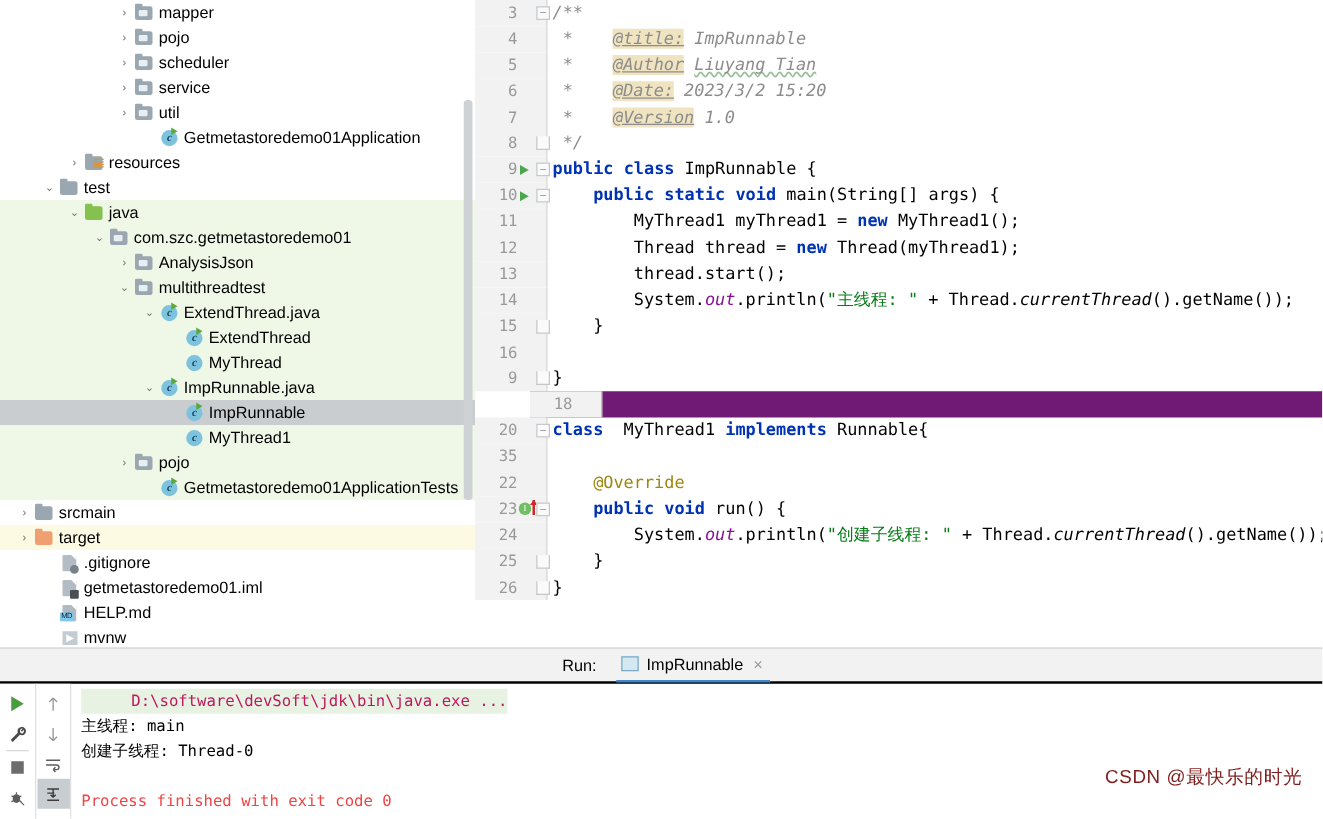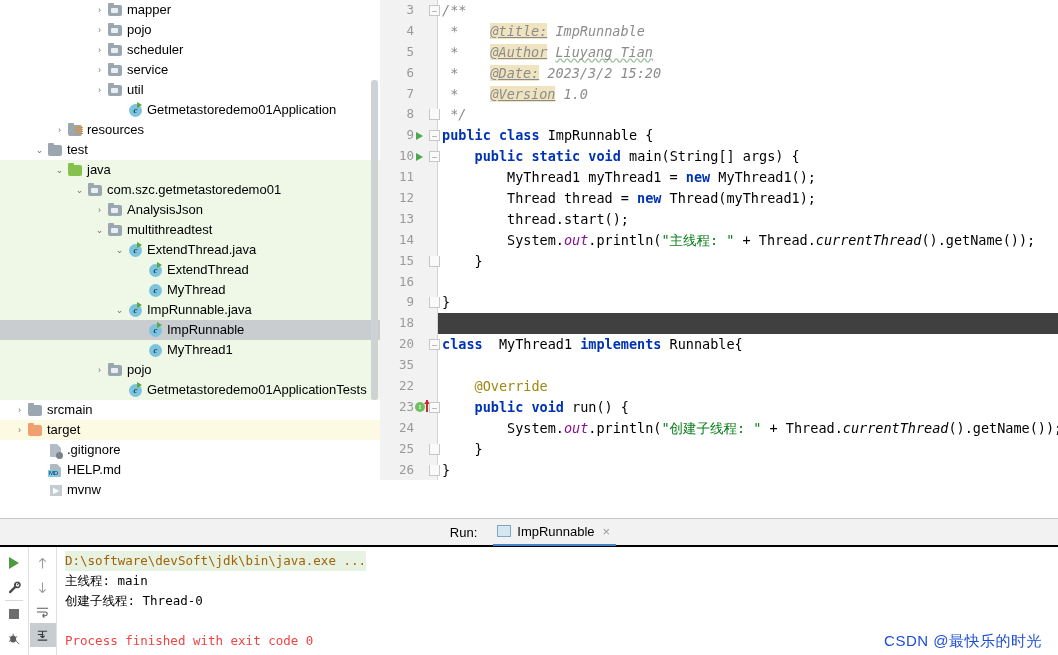--- a/index.html
+++ b/index.html
@@ -149,21 +149,21 @@
     background: #ffffff;
     overflow: hidden;
     font-family: "DejaVu Sans Mono", monospace;
     font-size: 13.5px;
   }
   .eline {
     position: relative;
     height: 20.9px; line-height: 20.9px;
     white-space: pre;
   }
-  .eline.caret { background: #404040; }
+  .eline.caret { background: #701a75; margin-left: 44px; }
   .gutter-bg {
     position: absolute; left: 0; top: 0;
     width: 57px; height: 100%;
     background: #f2f2f2;
   }
   .lnum {
     position: absolute; left: 0; top: 0;
     width: 34px; text-align: right;
     color: #999999; font-size: 12.5px;
     font-family: "DejaVu Sans Mono", monospace;
@@ -291,27 +291,27 @@
   #console {
     flex: 1; height: 108px;
     padding: 4px 0 0 8px;
     border-left: 1px solid #e0e0e0;
     font-family: "DejaVu Sans Mono", monospace;
     font-size: 12.5px;
     line-height: 20px;
     overflow: hidden;
   }
   .cline { white-space: pre; }
-  .cmd { color: #a16207; background: #e7f2e2; display: inline-block; }
+  .cmd { color: #be185d; background: #e7f2e2; display: inline-block; padding-left: 40px; }
   .out { color: #000000; }
   .fin { color: #ef4444; }
 
   #watermark {
-    position: absolute; right: 16px; bottom: 4px;
-    color: #1d4ed8; font-size: 15px;
+    position: absolute; right: 16px; bottom: 24px;
+    color: #7f1d1d; font-size: 15px;
     font-family: "Liberation Sans", sans-serif;
     letter-spacing: 0.5px;
     user-select: none;
   }
 </style>
 </head>
 <body>
 
 <div id="app">
 
@@ -507,20 +507,30 @@
         </div>
         <div class="tree-row ">
           <span style="width:32px;min-width:32px"></span>
           <span class="arrow none">·</span>
           <span class="ico">
             <span class="fileico">
               <span class="badge"></span>
             </span>
           </span>
           <span class="lbl">.gitignore</span>
+        </div>
+        <div class="tree-row ">
+          <span style="width:32px;min-width:32px"></span>
+          <span class="arrow none">·</span>
+          <span class="ico">
+            <span class="fileico iml">
+              <span class="badge"></span>
+            </span>
+          </span>
+          <span class="lbl">getmetastoredemo01.iml</span>
         </div>
         <div class="tree-row ">
           <span style="width:32px;min-width:32px"></span>
           <span class="arrow none">·</span>
           <span class="ico">
             <span class="fileico md"></span>
             <span class="md-tag">MD</span>
           </span>
           <span class="lbl">HELP.md</span>
         </div>

